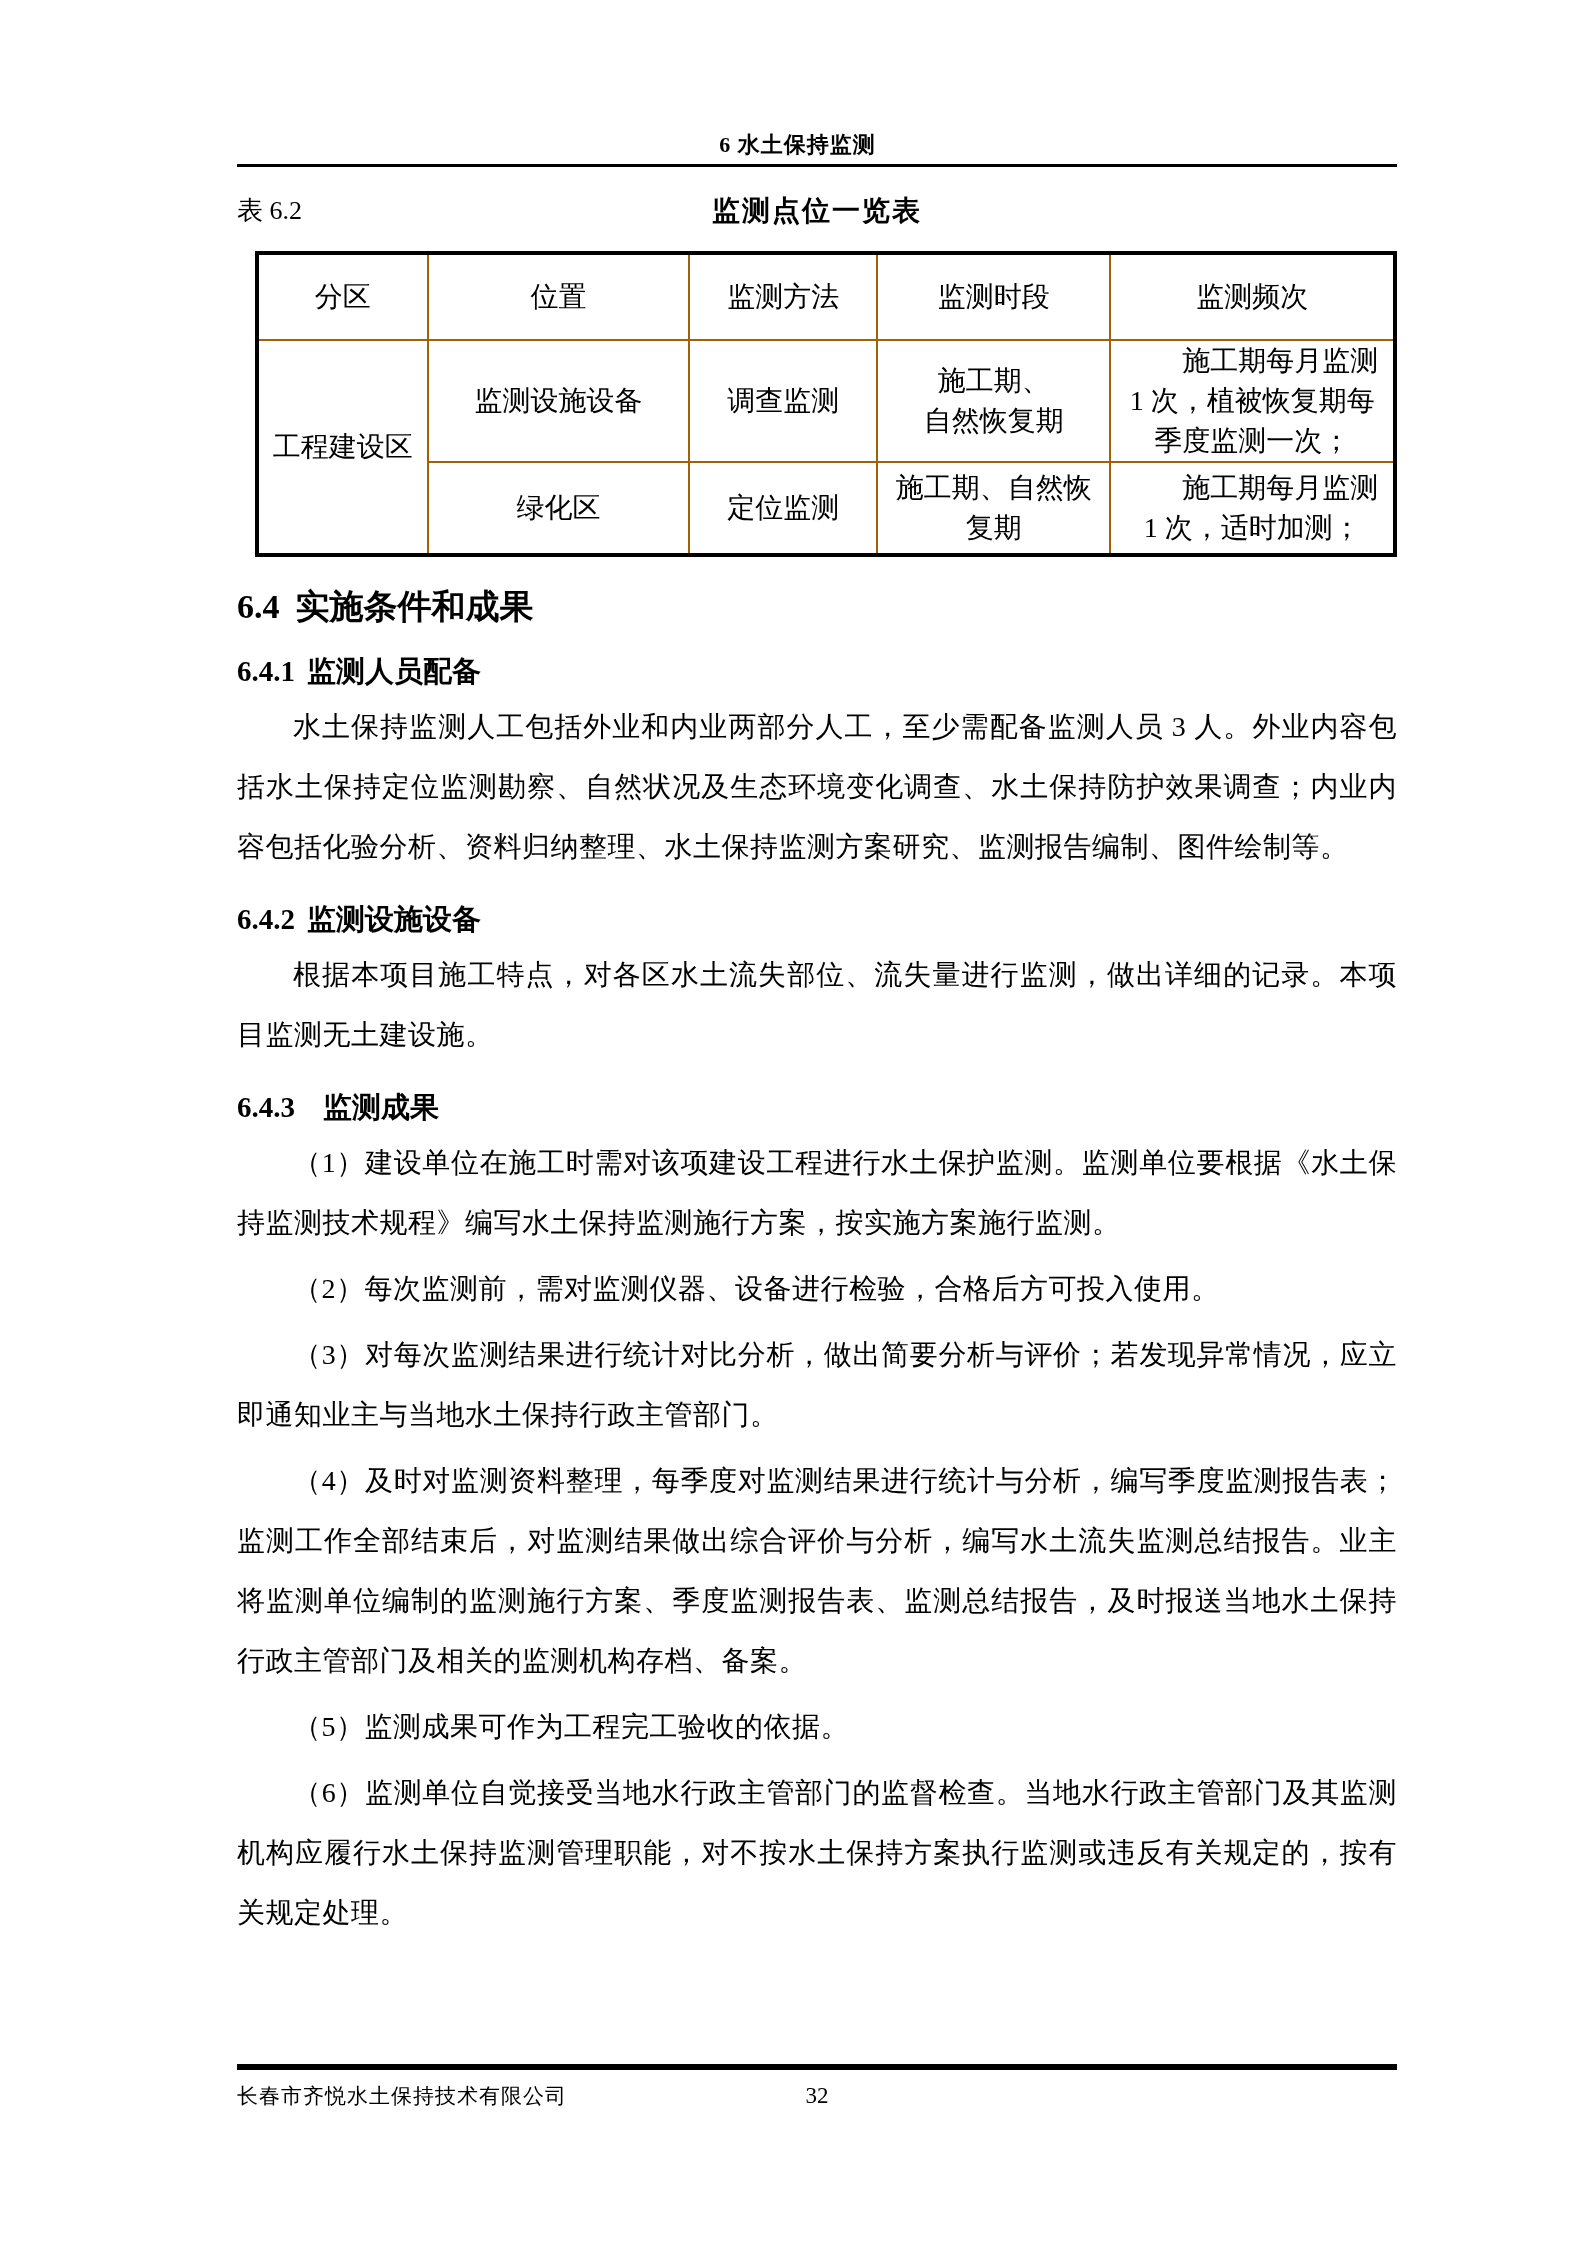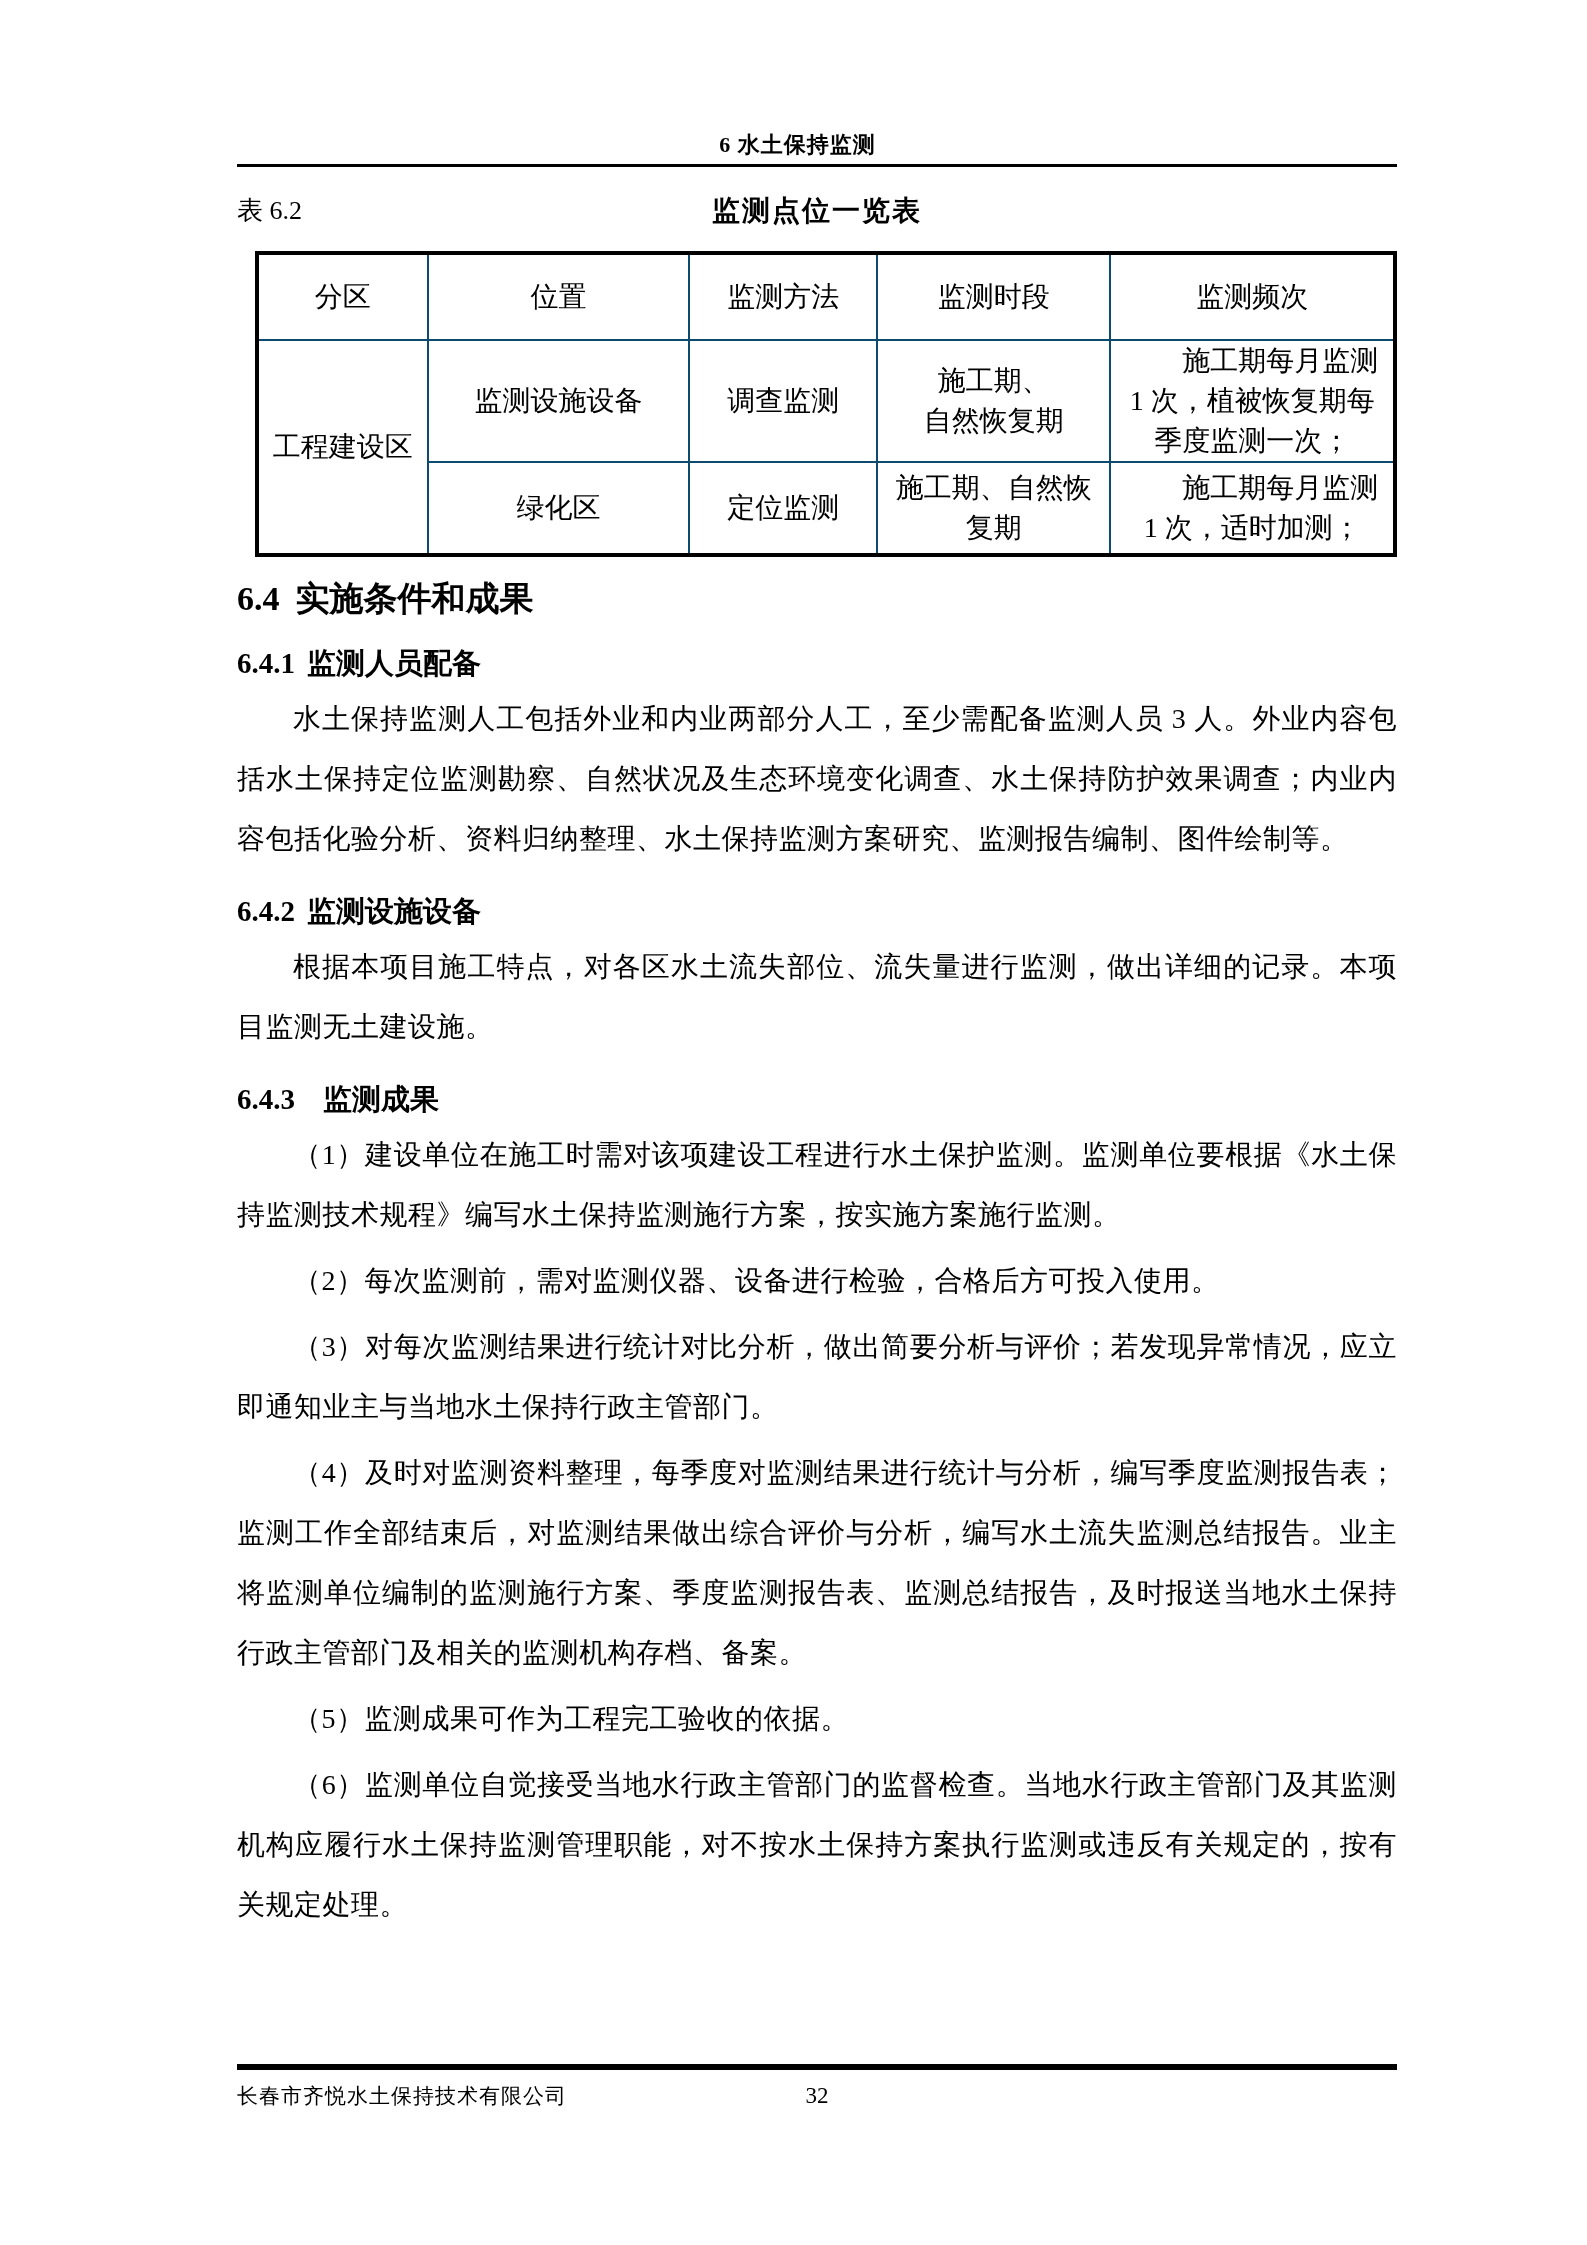--- a/index.html
+++ b/index.html
@@ -53,41 +53,41 @@
   table.points {
     margin-top: 22px;
     margin-left: 18px;
     width: calc(100% - 18px);
     border-collapse: collapse;
     table-layout: fixed;
     border: 4px solid #000;
     font-size: 28px;
   }
   table.points th, table.points td {
-    border: 2px solid #0c4a6e;
+    border: 2px solid #a16207;
     font-weight: normal;
     text-align: center;
     vertical-align: middle;
     line-height: 40px;
     padding: 0 6px;
     overflow: hidden;
   }
   table.points th { height: 84px; }
   tr.row-1 td { height: 118px; }
   tr.row-2 td { height: 90px; }
   td.period-cell { white-space: pre-line; }
   td.freq-cell {
     text-align: justify;
     text-indent: 2em;
     padding: 6px 12px;
     line-height: 39px;
   }
   
   .h1 {
-    margin-top: 20px;
+    margin-top: 28px;
     font-size: 34px;
     font-weight: bold;
     line-height: 44px;
   }
   .h1 .sec-num { margin-right: 16px; }
   .h2 {
     margin-top: 22px;
     font-size: 29px;
     font-weight: bold;
     line-height: 40px;

